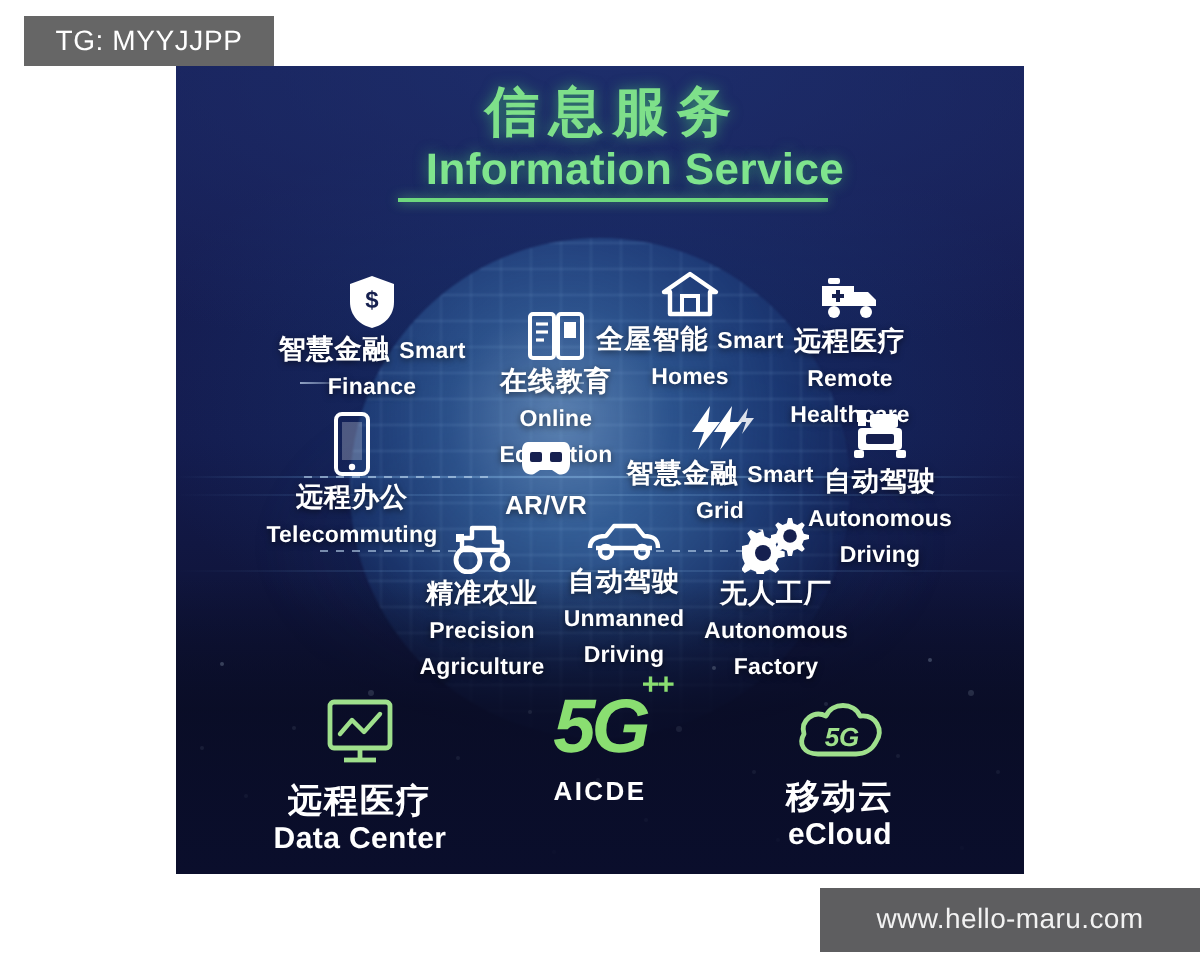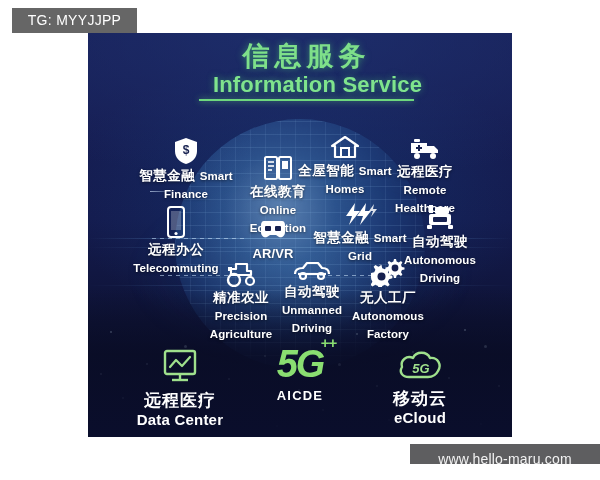--- a/index.html
+++ b/index.html
@@ -30,21 +30,21 @@
     letter-spacing: 0.3px;
     z-index: 40;
   }
 
   
   .url-badge {
     position: absolute;
     left: 410px;
     top: 444px;
     width: 190px;
-    height: 20px;
+    height: 32px;
     background: #5e5e60;
     color: #f2f2f2;
     font-size: 14px;
     line-height: 30px;
     text-align: center;
     letter-spacing: 0.2px;
     z-index: 40;
   }
 
   

